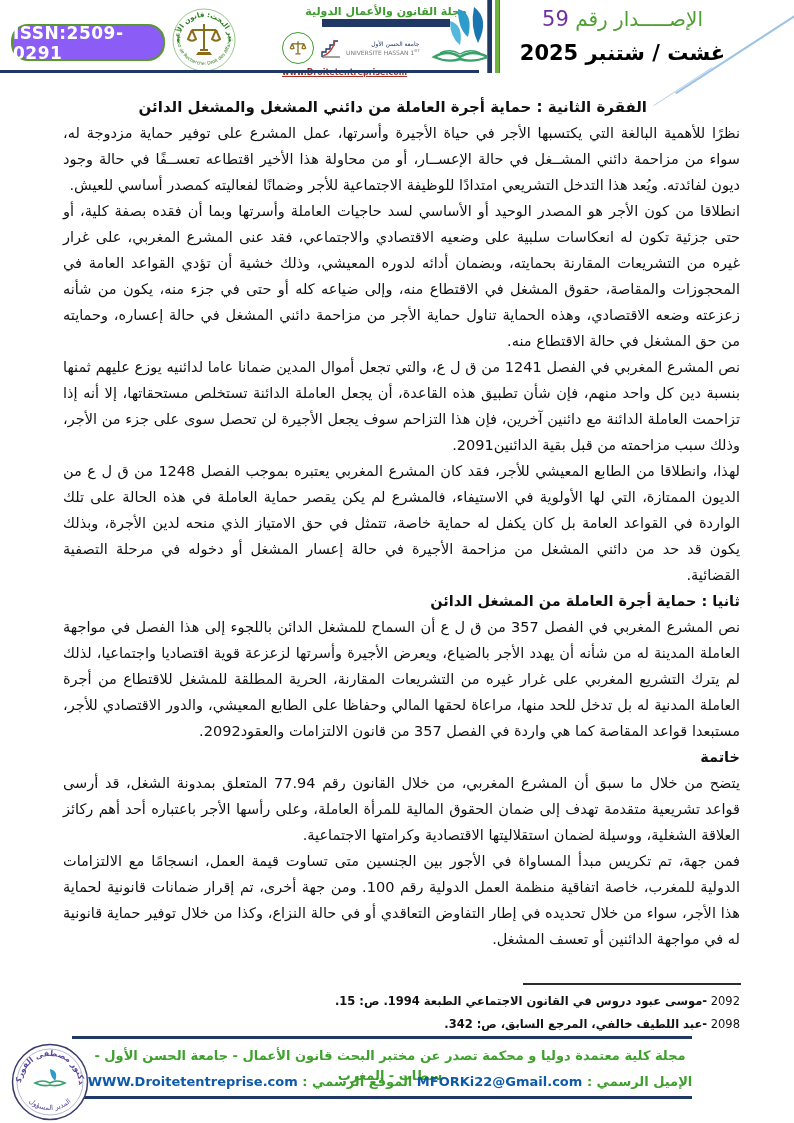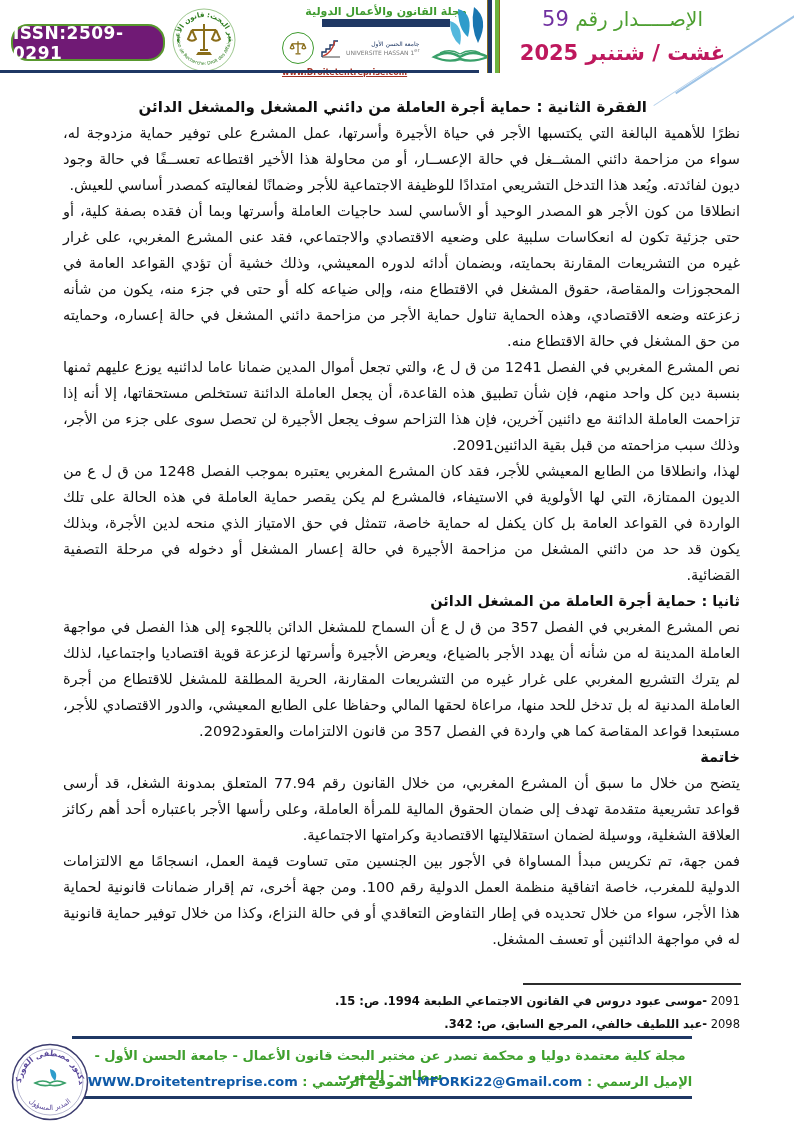--- a/index.html
+++ b/index.html
@@ -1,41 +1,41 @@
 <!DOCTYPE html>
 <html lang="ar"><head>
 <meta charset="utf-8">
 <style>
   html,body{margin:0;padding:0;background:#ffffff;}
   .page{position:relative;width:794px;height:1123px;background:#fff;overflow:hidden;
         font-family:"DejaVu Sans","Liberation Sans",sans-serif;}
 
   
   .issn-pill{position:absolute;left:11px;top:24px;width:150px;height:33px;
-    background:#701a75;border:2px solid #58982e;border-radius:17px;
+    background:#8b5cf6;border:2px solid #58982e;border-radius:17px;
     color:#fff;font-weight:bold;font-size:17px;display:flex;align-items:center;justify-content:center;
     letter-spacing:.5px;}
   .lab-seal{position:absolute;left:172px;top:8px;width:64px;height:64px;}
   .journal-logo{position:absolute;left:282px;top:5px;width:208px;height:70px;}
   .jl-title{color:#3f9b2f;font-weight:bold;font-size:11px;text-align:center;direction:rtl;line-height:13px;}
   .jl-strip{width:128px;height:8px;background:#1f3864;margin:1px auto 2px auto;}
   .jl-row{display:flex;align-items:center;gap:4px;height:38px;}
   .jl-miniseal{width:30px;height:30px;border-radius:50%;border:1.5px solid #3f9b2f;
     display:flex;align-items:center;justify-content:center;background:#fff;flex:0 0 auto;}
   .jl-univ{display:flex;align-items:center;gap:2px;}
   .jl-univ-text{font-size:6px;color:#1f3864;direction:rtl;line-height:7px;white-space:nowrap;}
   .jl-book{position:absolute;right:-4px;top:2px;}
   .jl-site{font-size:8px;color:#a33024;font-weight:bold;text-decoration:underline;margin-top:1px;}
   .header-rule{position:absolute;left:0;top:70px;width:479px;height:3px;background:#1f3864;}
   .sep-bar-navy{position:absolute;left:487px;top:0;width:4px;height:73px;background:#1f3864;border-left:1px solid #8a6d1a;}
   .sep-bar-green{position:absolute;left:495px;top:0;width:4px;height:73px;background:#6db33e;border-right:1px solid #8a6d1a;}
   .issue-block{position:absolute;left:505px;top:6px;width:235px;direction:rtl;text-align:center;}
   .issue-line1{font-size:20px;font-weight:normal;color:#4d9f31;line-height:26px;white-space:nowrap;}
   .issue-line1 .num{color:#7030A0;font-size:21px;}
-  .issue-line2{font-size:21px;font-weight:bold;color:#be185d;line-height:30px;margin-top:6px;white-space:nowrap;}
+  .issue-line2{font-size:21px;font-weight:bold;color:#000000;line-height:30px;margin-top:6px;white-space:nowrap;}
   .diag-line{position:absolute;left:662px;top:46px;width:170px;height:2px;background:#9dc3e6;transform:rotate(-33deg);}
   .diag-line2{position:absolute;left:648px;top:86px;width:70px;height:1px;background:#b9d3ec;transform:rotate(-33deg);}
 
   
   .article{position:absolute;left:63px;top:94px;width:677px;direction:rtl;color:#111;}
   .article-title{font-weight:bold;font-size:15px;line-height:26px;text-align:right;padding-left:30px;
     padding-right:93px;}
   .p-block{font-size:14.5px;line-height:26px;text-align:justify;text-align-last:right;}
   .h-block{font-size:14.5px;line-height:26px;font-weight:bold;text-align:right;}
 
@@ -157,21 +157,21 @@
         <div class="h-block">ثانيا : حماية أجرة العاملة من المشغل الدائن</div>
         <div class="p-block">نص المشرع المغربي في الفصل 357 من ق ل ع أن السماح للمشغل الدائن باللجوء إلى هذا الفصل في مواجهة العاملة المدينة له من شأنه أن يهدد الأجر بالضياع، ويعرض الأجيرة وأسرتها لزعزعة قوية اقتصاديا واجتماعيا، لذلك لم يترك التشريع المغربي على غرار غيره من التشريعات المقارنة، الحرية المطلقة للمشغل للاقتطاع من أجرة العاملة المدنية له بل تدخل للحد منها، مراعاة لحقها المالي وحفاظا على الطابع المعيشي، والدور الاقتصادي للأجر، مستبعدا قواعد المقاصة كما هي واردة في الفصل 357 من قانون الالتزامات والعقود2092.</div>
         <div class="h-block">خاتمة</div>
         <div class="p-block">يتضح من خلال ما سبق أن المشرع المغربي، من خلال القانون رقم 77.94 المتعلق بمدونة الشغل، قد أرسى قواعد تشريعية متقدمة تهدف إلى ضمان الحقوق المالية للمرأة العاملة، وعلى رأسها الأجر باعتباره أحد أهم ركائز العلاقة الشغلية، ووسيلة لضمان استقلاليتها الاقتصادية وكرامتها الاجتماعية.</div>
         <div class="p-block">فمن جهة، تم تكريس مبدأ المساواة في الأجور بين الجنسين متى تساوت قيمة العمل، انسجامًا مع الالتزامات الدولية للمغرب، خاصة اتفاقية منظمة العمل الدولية رقم 100. ومن جهة أخرى، تم إقرار ضمانات قانونية لحماية هذا الأجر، سواء من خلال تحديده في إطار التفاوض التعاقدي أو في حالة النزاع، وكذا من خلال توفير حماية قانونية له في مواجهة الدائنين أو تعسف المشغل.</div>
       </div>
   </div>
 
   <div class="fn-rule"></div>
   <div class="footnotes">
-      <div class="fn-line"><span class="fn-num">2091 </span><span class="fn-text">-موسى عبود دروس في القانون الاجتماعي الطبعة 1994. ص: 15.</span></div>
+      <div class="fn-line"><span class="fn-num">2092 </span><span class="fn-text">-موسى عبود دروس في القانون الاجتماعي الطبعة 1994. ص: 15.</span></div>
       <div class="fn-line"><span class="fn-num">2098 </span><span class="fn-text">-عبد اللطيف خالفي، المرجع السابق، ص: 342.</span></div>
     </div>
 
   <div class="footer-rule-top"></div>
   <div class="footer-line1">مجلة كلية معتمدة  دوليا و محكمة تصدر عن مختبر البحث قانون الأعمال - جامعة الحسن الأول - سطات - المغرب</div>
   <div class="footer-line2">
     <span class="lbl">الإميل الرسمي :</span>
     <span class="lnk" dir="ltr">MFORKi22@Gmail.com</span>
     <span class="lbl">الموقع الرسمي :</span>
     <span class="lnk" dir="ltr">WWW.Droitetentreprise.com</span>

